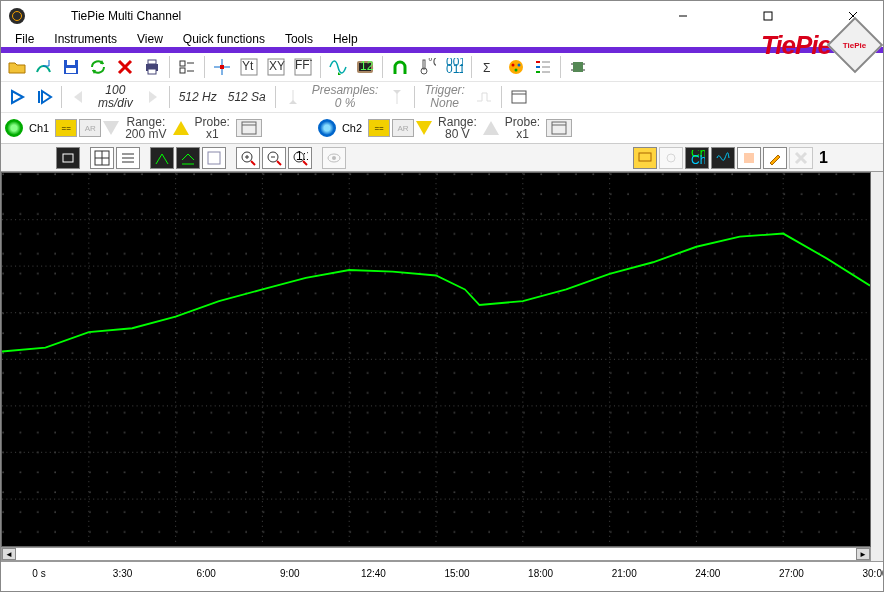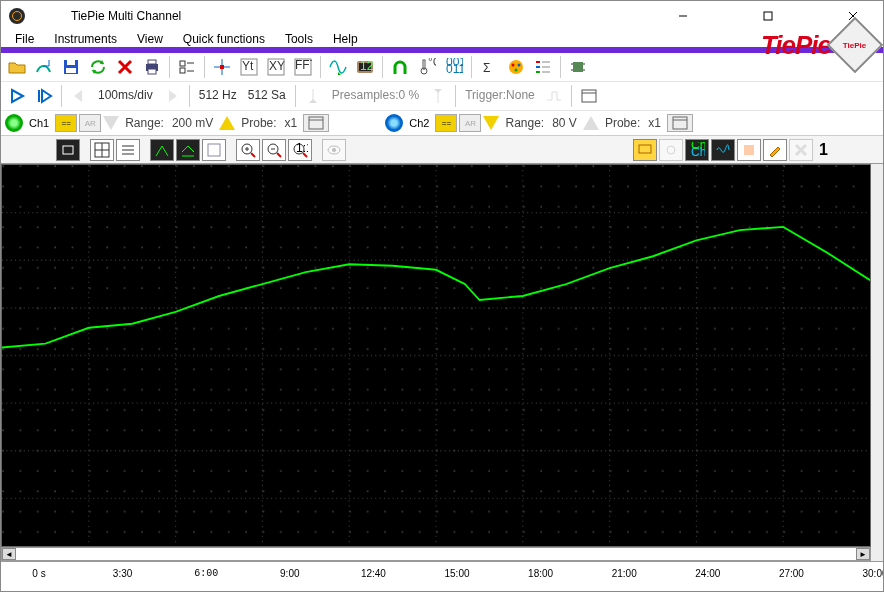--- a/index.html
+++ b/index.html
@@ -15,35 +15,35 @@
 .menubar .menu { padding:2px 8px; color:#000; }
 .brand { position:absolute; right:8px; top:-6px; display:flex; align-items:center; gap:4px;}
 .brand .txt { color:#d8001a; font-size:26px; font-weight:bold; font-style:italic; letter-spacing:-1px;}
 .brand .badge { width:40px; height:40px; border:2px solid #888; background:#f0f0f0; transform:rotate(45deg); display:flex; align-items:center; justify-content:center;}
 .brand .badge span { transform:rotate(-45deg); font-size:8px; color:#d8001a; font-weight:bold;}
 
 .toolbar { display:flex; align-items:center; gap:3px; padding:2px 4px; border-bottom:1px solid #e5e5e5; flex-wrap:wrap; }
 .toolbar .sep { width:1px; height:22px; background:#ccc; margin:0 2px; }
 .tbtn { min-width:24px; height:24px; display:flex; align-items:center; justify-content:center; border:1px solid transparent; padding:0 2px;}
 .tbtn svg { width:18px; height:18px; }
-.tlabel { font-size:11px; color:#333; display:flex; flex-direction:row; line-height:1.1; align-items:center; padding:0 4px;}
+.tlabel { font-size:11px; color:#333; display:flex; flex-direction:column; line-height:1.1; align-items:center; padding:0 4px;font-style:italic;}
 .tlabel.grey { color:#888; }
 
 .channels { display:flex; align-items:center; gap:2px; padding:3px 4px; border-bottom:1px solid #ccc;}
 .ch-ind { width:18px; height:18px; border-radius:50%; border:2px solid; display:inline-block;}
 .ch1-ind { border-color:#0a0; background:radial-gradient(circle,#8f8 30%,#0a0 70%);}
 .ch2-ind { border-color:#06c; background:radial-gradient(circle,#8df 30%,#06c 70%);}
 .ch-label { padding:0 4px; font-size:11px;}
 .ch-btn { width:22px; height:18px; border:1px solid #aaa; background:#eee; display:inline-flex; align-items:center; justify-content:center;}
 .micro { font-size:8px; }
 .tri { display:inline-block; width:0; height:0; border-left:8px solid transparent; border-right:8px solid transparent;}
 .tri.up { border-bottom:14px solid; }
 .tri.y { border-bottom-color:#f2d000; }
 .tri.g { border-bottom-color:#ccc; }
-.ch-field { display:flex; flex-direction:row; align-items:center; line-height:1; font-size:10px; color:#444; padding:0 4px;gap:8px;}
+.ch-field { display:flex; flex-direction:column; align-items:center; line-height:1; font-size:10px; color:#444; padding:0 4px;}
 .btn-quick { display:flex; align-items:center; gap:4px; padding:2px 6px; border:1px solid #aaa; background:#f8f8f8;}
 .quick-ico { width:50px; height:28px; background:#fff; border:1px solid #666; position:relative;}
 .quick-ico svg{position:absolute; inset:0;}
 
 .graph-area { flex:1; display:flex; flex-direction:column; min-height:0;}
 .graph-toolbar { height:28px; background:#f4f4f4; display:flex; align-items:center; gap:2px; padding:0 55px 0 55px; border-bottom:1px solid #999;}
 .graph-toolbar .gtbtn{ width:24px; height:22px; border:1px solid #888; background:#fff; display:flex; align-items:center; justify-content:center;}
 .graph-toolbar .gtbtn svg{width:16px;height:16px;}
 .graph-toolbar .gsep{ width:6px;}
 .graph-toolbar .spacer{flex:1;}
@@ -522,21 +522,21 @@
         <div class="arrow">►</div>
       </div>
     </div>
     <div class="right-gap"></div>
   </div>
 
   <div class="xaxis">
     <div class="xlabels" id="xlabels">
         <div class="xtick" style="left: 0%;">0 s</div>
         <div class="xtick" style="left: 10%;">3:30</div>
-        <div class="xtick" style="left: 20%; font-family: Liberation Mono, monospace;">6:00</div>
+        <div class="xtick" style="left: 20%;">6:00</div>
         <div class="xtick" style="left: 30%;">9:00</div>
         <div class="xtick" style="left: 40%;">12:40</div>
         <div class="xtick" style="left: 50%;">15:00</div>
         <div class="xtick" style="left: 60%;">18:00</div>
         <div class="xtick" style="left: 70%;">21:00</div>
         <div class="xtick" style="left: 80%;">24:00</div>
         <div class="xtick" style="left: 90%;">27:00</div>
         <div class="xtick" style="left: 100%;">30:00</div>
       </div>
   </div>

